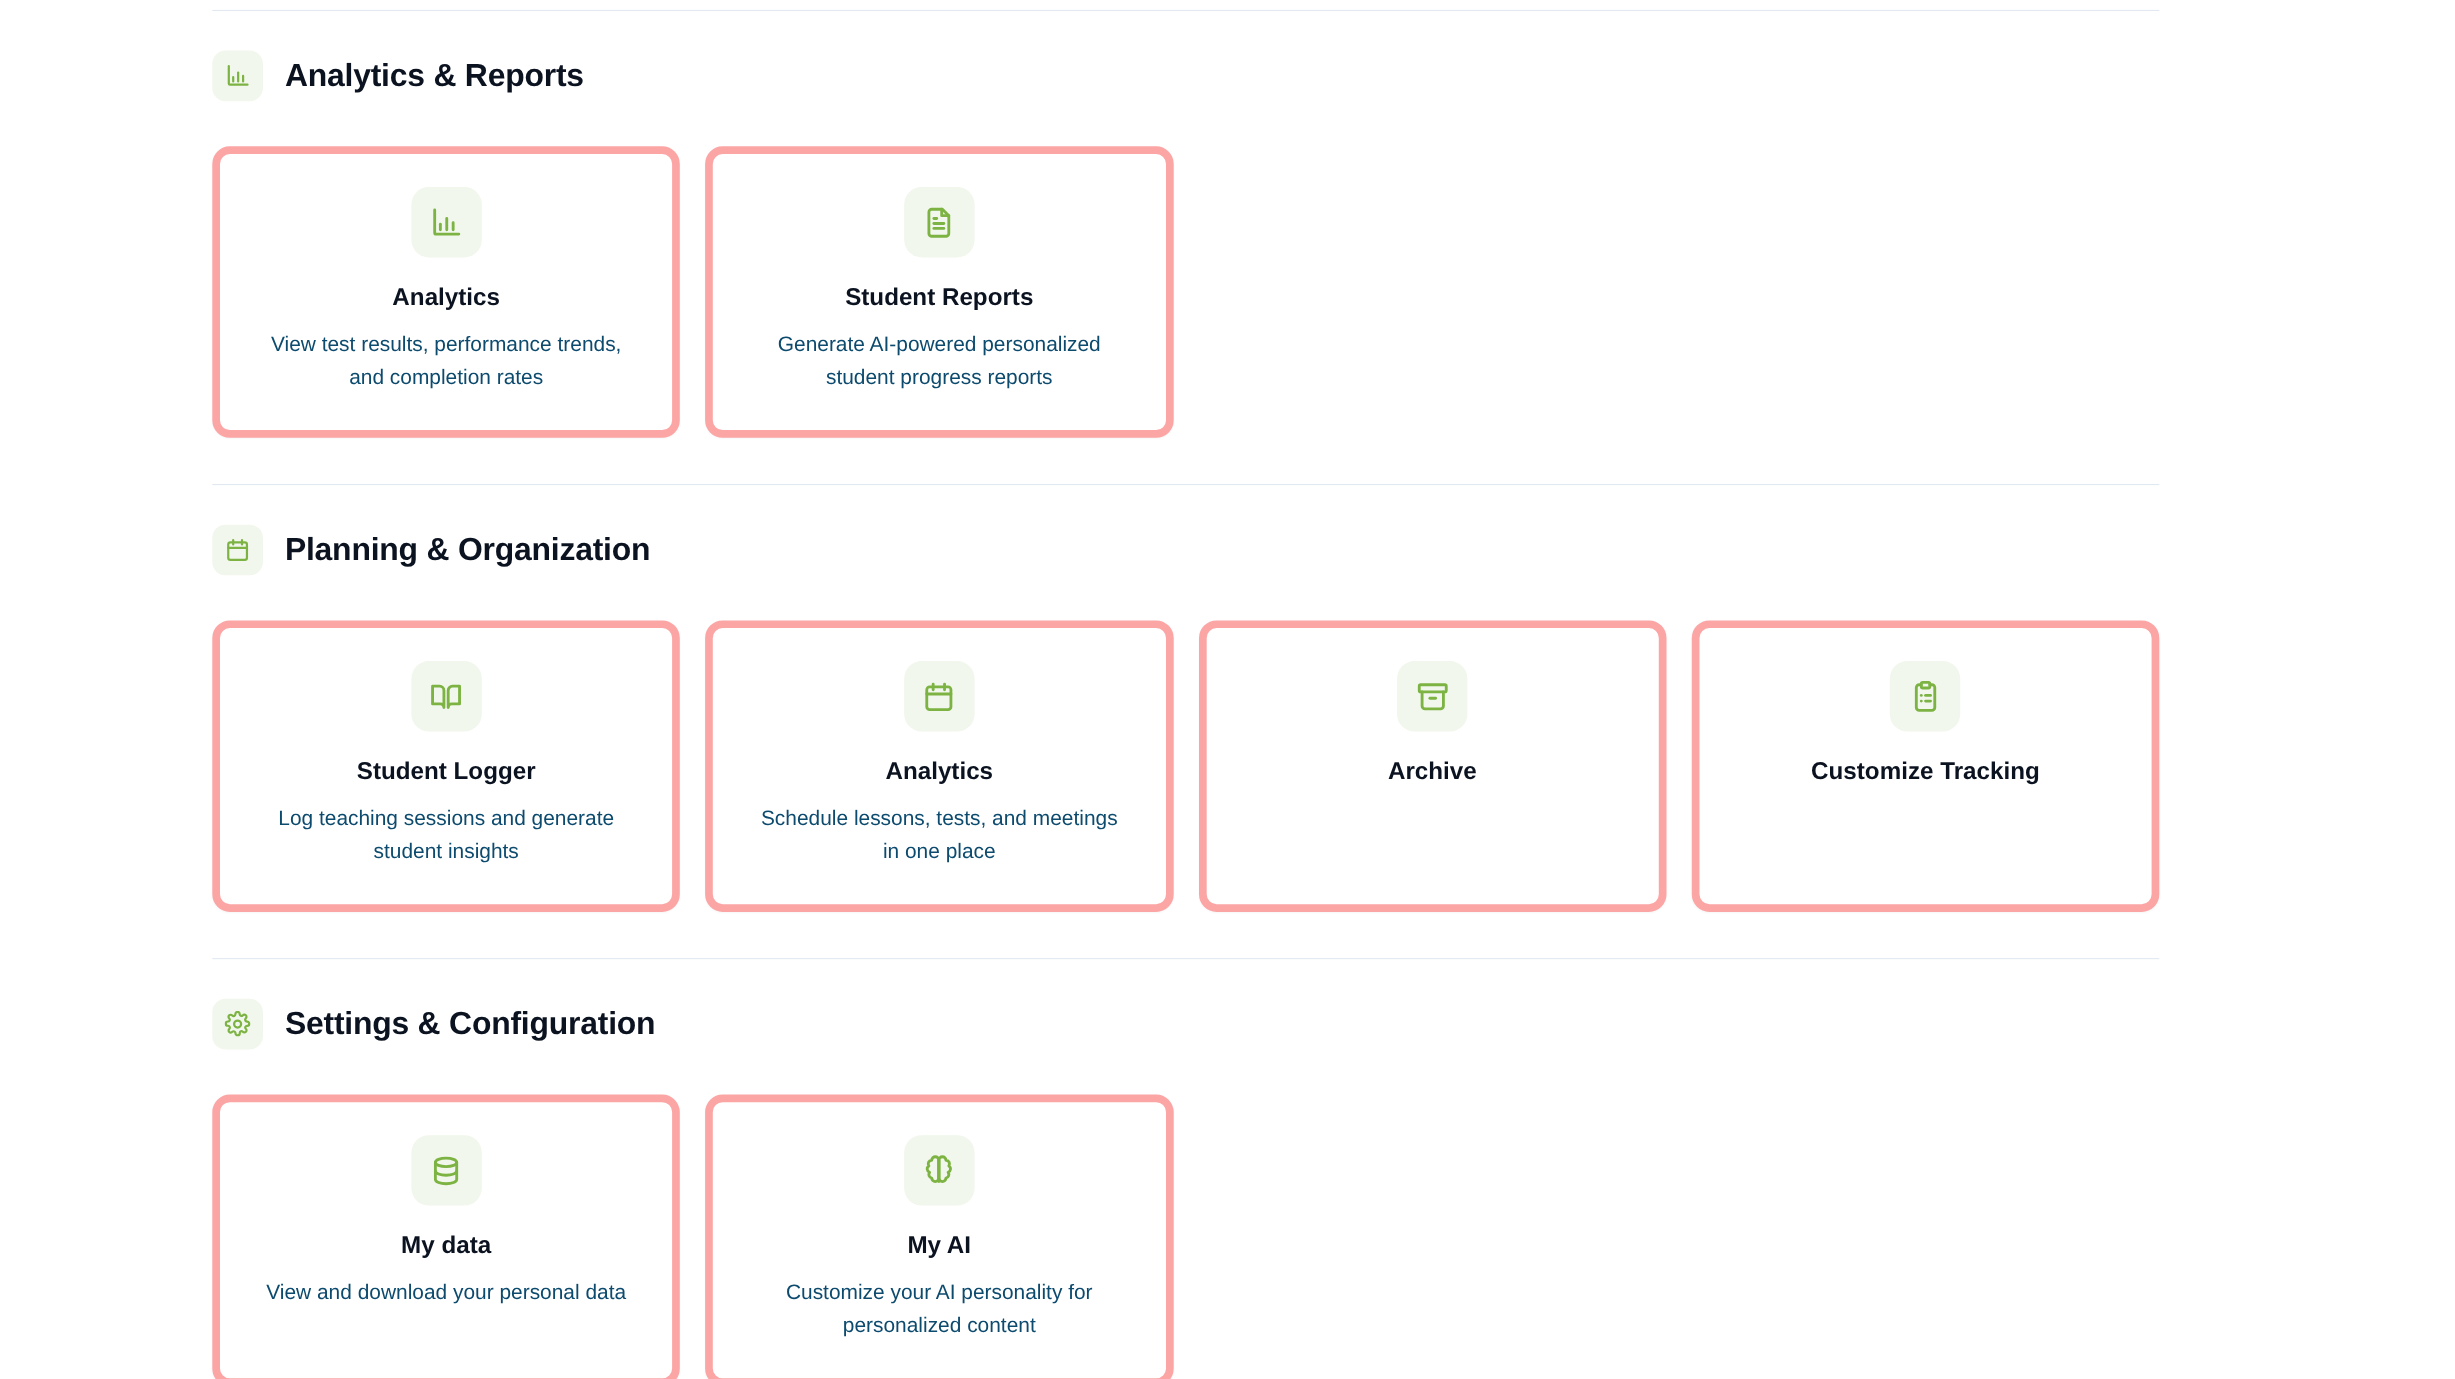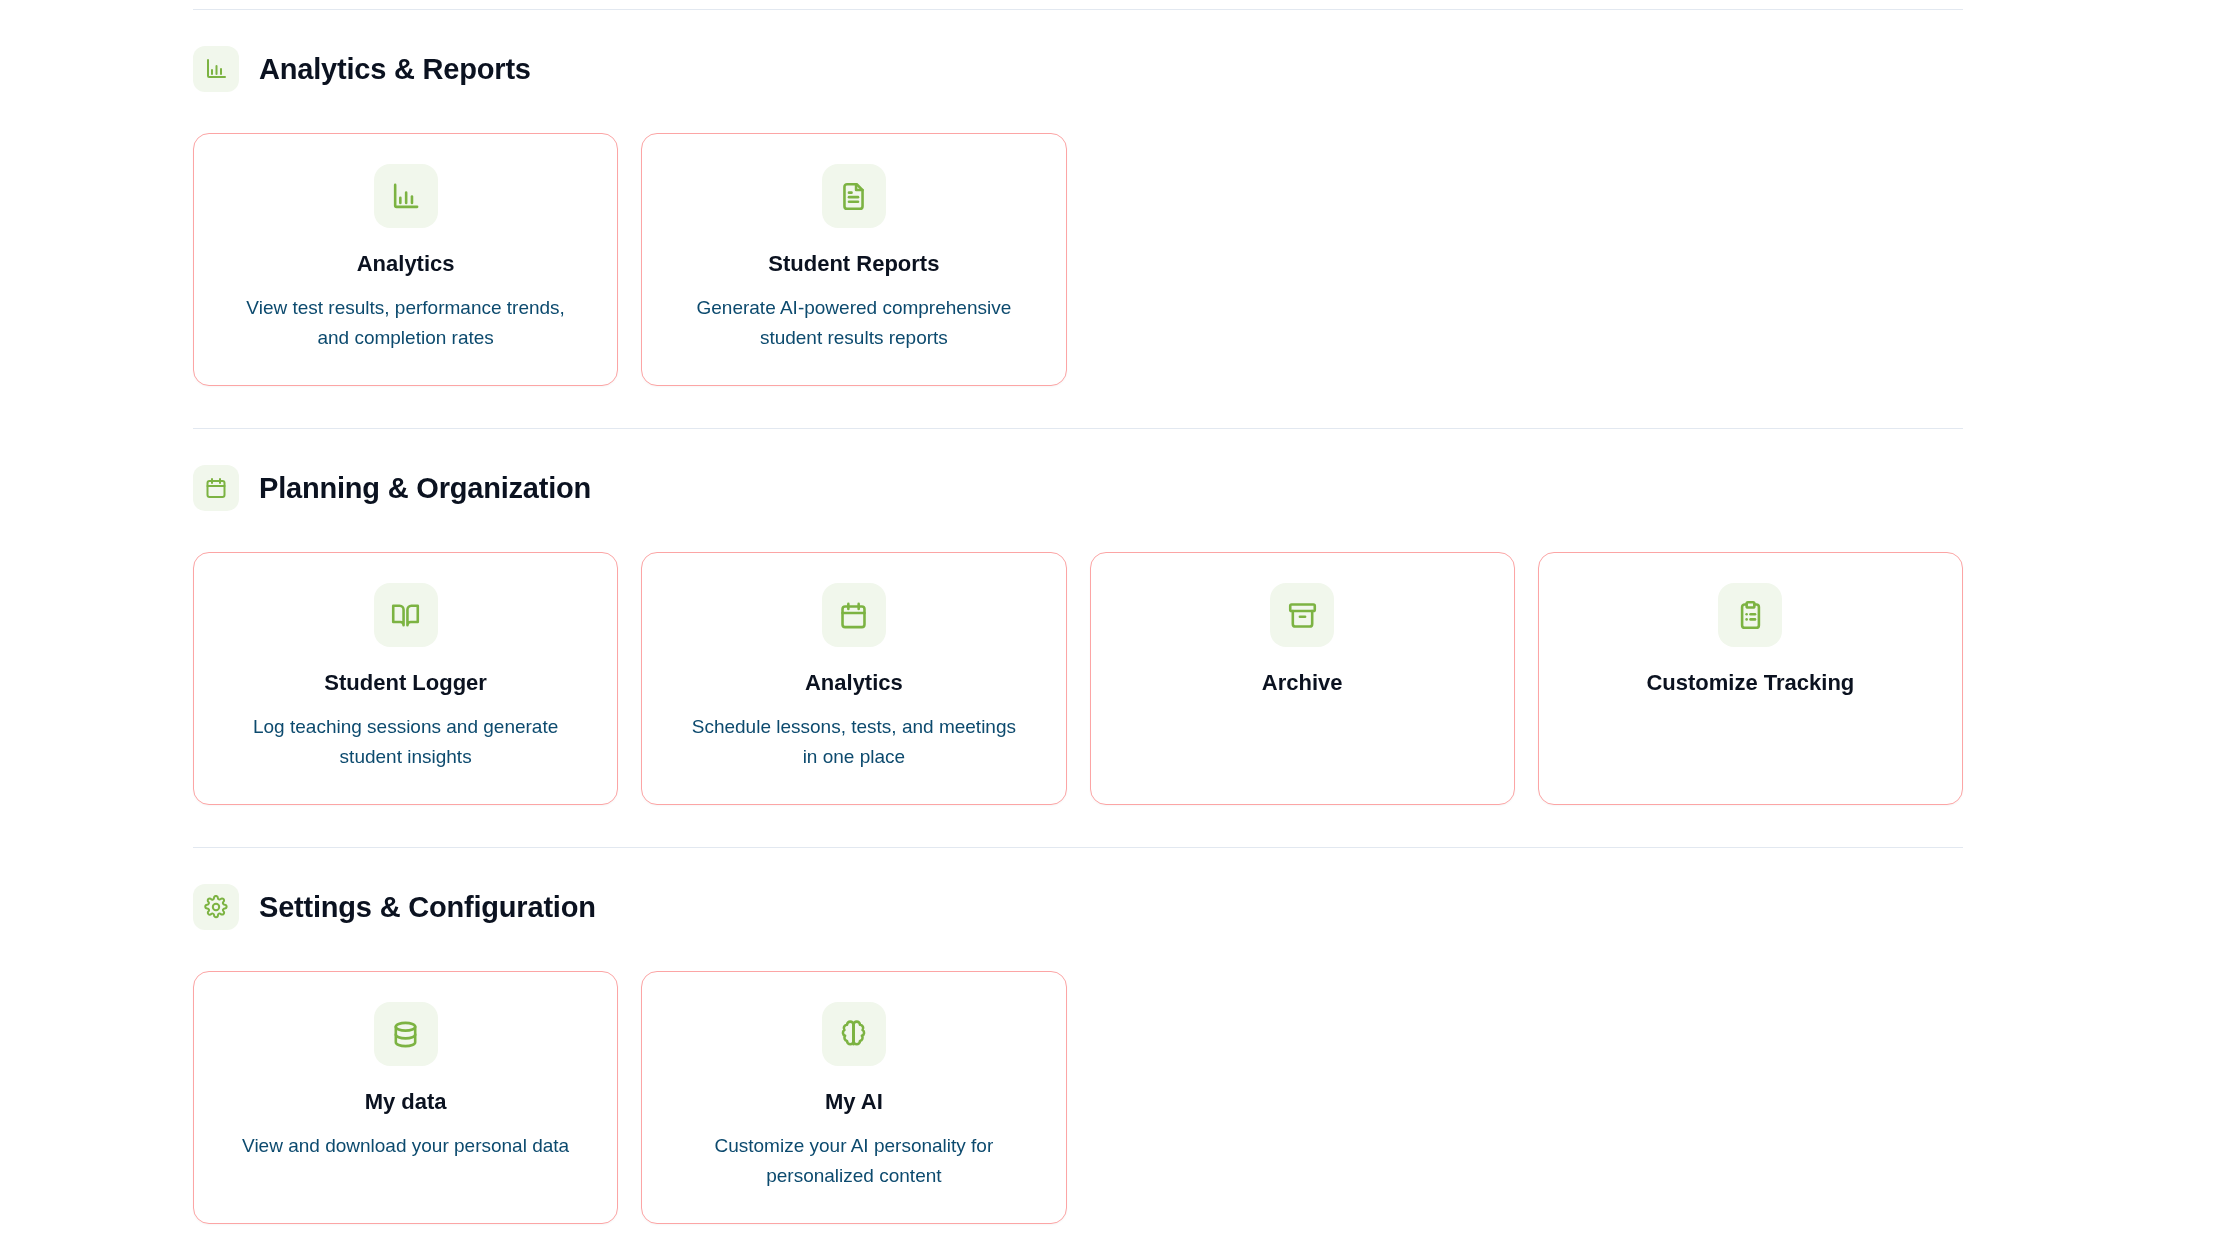--- a/index.html
+++ b/index.html
@@ -69,21 +69,21 @@
   
   .card-grid {
     display: grid;
     grid-template-columns: repeat(4, 1fr);
     column-gap: 23px;
     row-gap: 23px;
   }
 
   .card {
     background: #ffffff;
-    border: 1px solid #fca5a5;
+    border: 7px solid #fca5a5;
     border-radius: 16px;
     padding: 30px 24px 32px 24px;
     text-align: center;
     display: flex;
     flex-direction: column;
     align-items: center;
     box-shadow: 0 1px 2px rgba(15, 23, 42, 0.035);
   }
 
   .card-badge {
@@ -173,21 +173,21 @@
                   <g class="icon-stroke">
                     <path d="M14.5 2.5H7a2 2 0 0 0-2 2v15a2 2 0 0 0 2 2h10a2 2 0 0 0 2-2V7z"></path>
                     <path d="M14 2.5V7h5"></path>
                     <path d="M8.5 12.5h7"></path>
                     <path d="M8.5 16h7"></path>
                     <path d="M8.5 9h2"></path>
                   </g>
                 </svg>
               </div>      
               <div class="card-title">Student Reports</div>      
-              <div class="card-desc">Generate AI-powered comprehensive student results reports</div>    
+              <div class="card-desc">Generate AI-powered personalized student progress reports</div>    
             </div>  
           </div>
         </div>
         <div class="gap-cards-to-divider"></div>
         <div class="divider"></div>
         <div class="gap-after-divider"></div>
         <div class="section section-planning-organization">  
           <div class="section-header">    
             <div class="section-badge">
               <svg viewBox="0 0 24 24">

